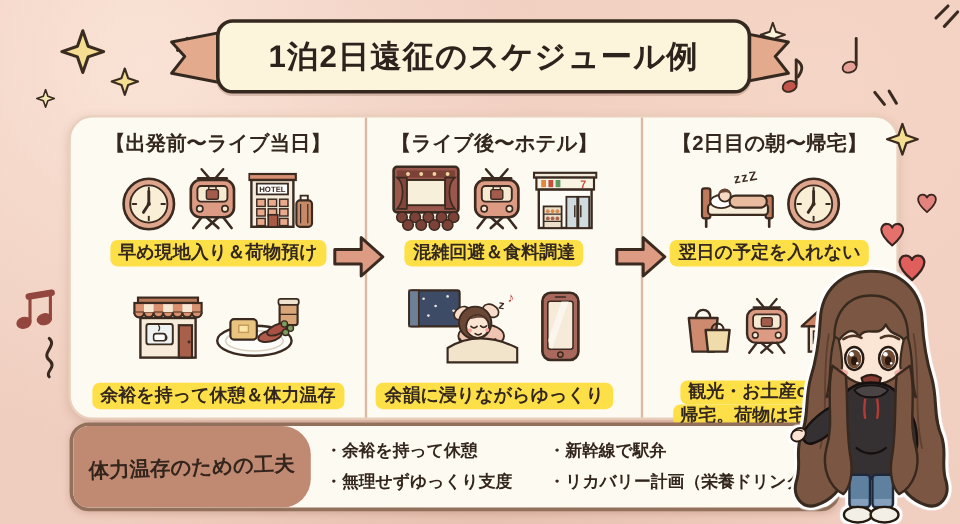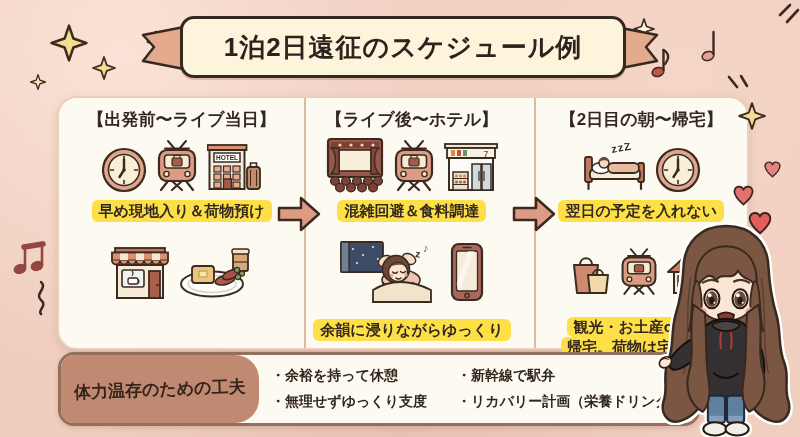--- a/index.html
+++ b/index.html
@@ -246,20 +246,21 @@
           <rect x="21" y="25" width="8" height="6" fill="#f8e7a6" stroke="#c79b5a" stroke-width="1.2"></rect>
           <ellipse cx="47" cy="34" rx="10" ry="4.5" transform="rotate(-14 47 34)" fill="#b25a49" stroke="#3a2a20" stroke-width="1.6"></ellipse>
           <ellipse cx="53" cy="28.5" rx="9" ry="4" transform="rotate(-24 53 28.5)" fill="#a85144" stroke="#3a2a20" stroke-width="1.6"></ellipse>
           <g fill="#7d9e5e" stroke="#3a2a20" stroke-width="1.1">
               <circle cx="59" cy="24" r="2.6"></circle>
               <circle cx="64" cy="27.5" r="2.6"></circle>
               <circle cx="60" cy="31" r="2.6"></circle>
             </g>
         </svg>
       </div>
+      <div class="caption"><span>余裕を持って休憩＆体力温存</span></div>
     </div>
 
     <div class="col">
       <h2>【ライブ後〜ホテル】</h2>
       <div class="icons-row">
         <svg width="58" height="56" viewBox="0 0 58 56">
           <rect x="2" y="2" width="54" height="38" rx="3" fill="#9a574b" stroke="#3a2a20" stroke-width="2.2"></rect>
           <rect x="5" y="5" width="48" height="6" fill="#7c4238"></rect>
           <g fill="#f0d6a0">
               <circle cx="14" cy="8" r="1.6"></circle>

